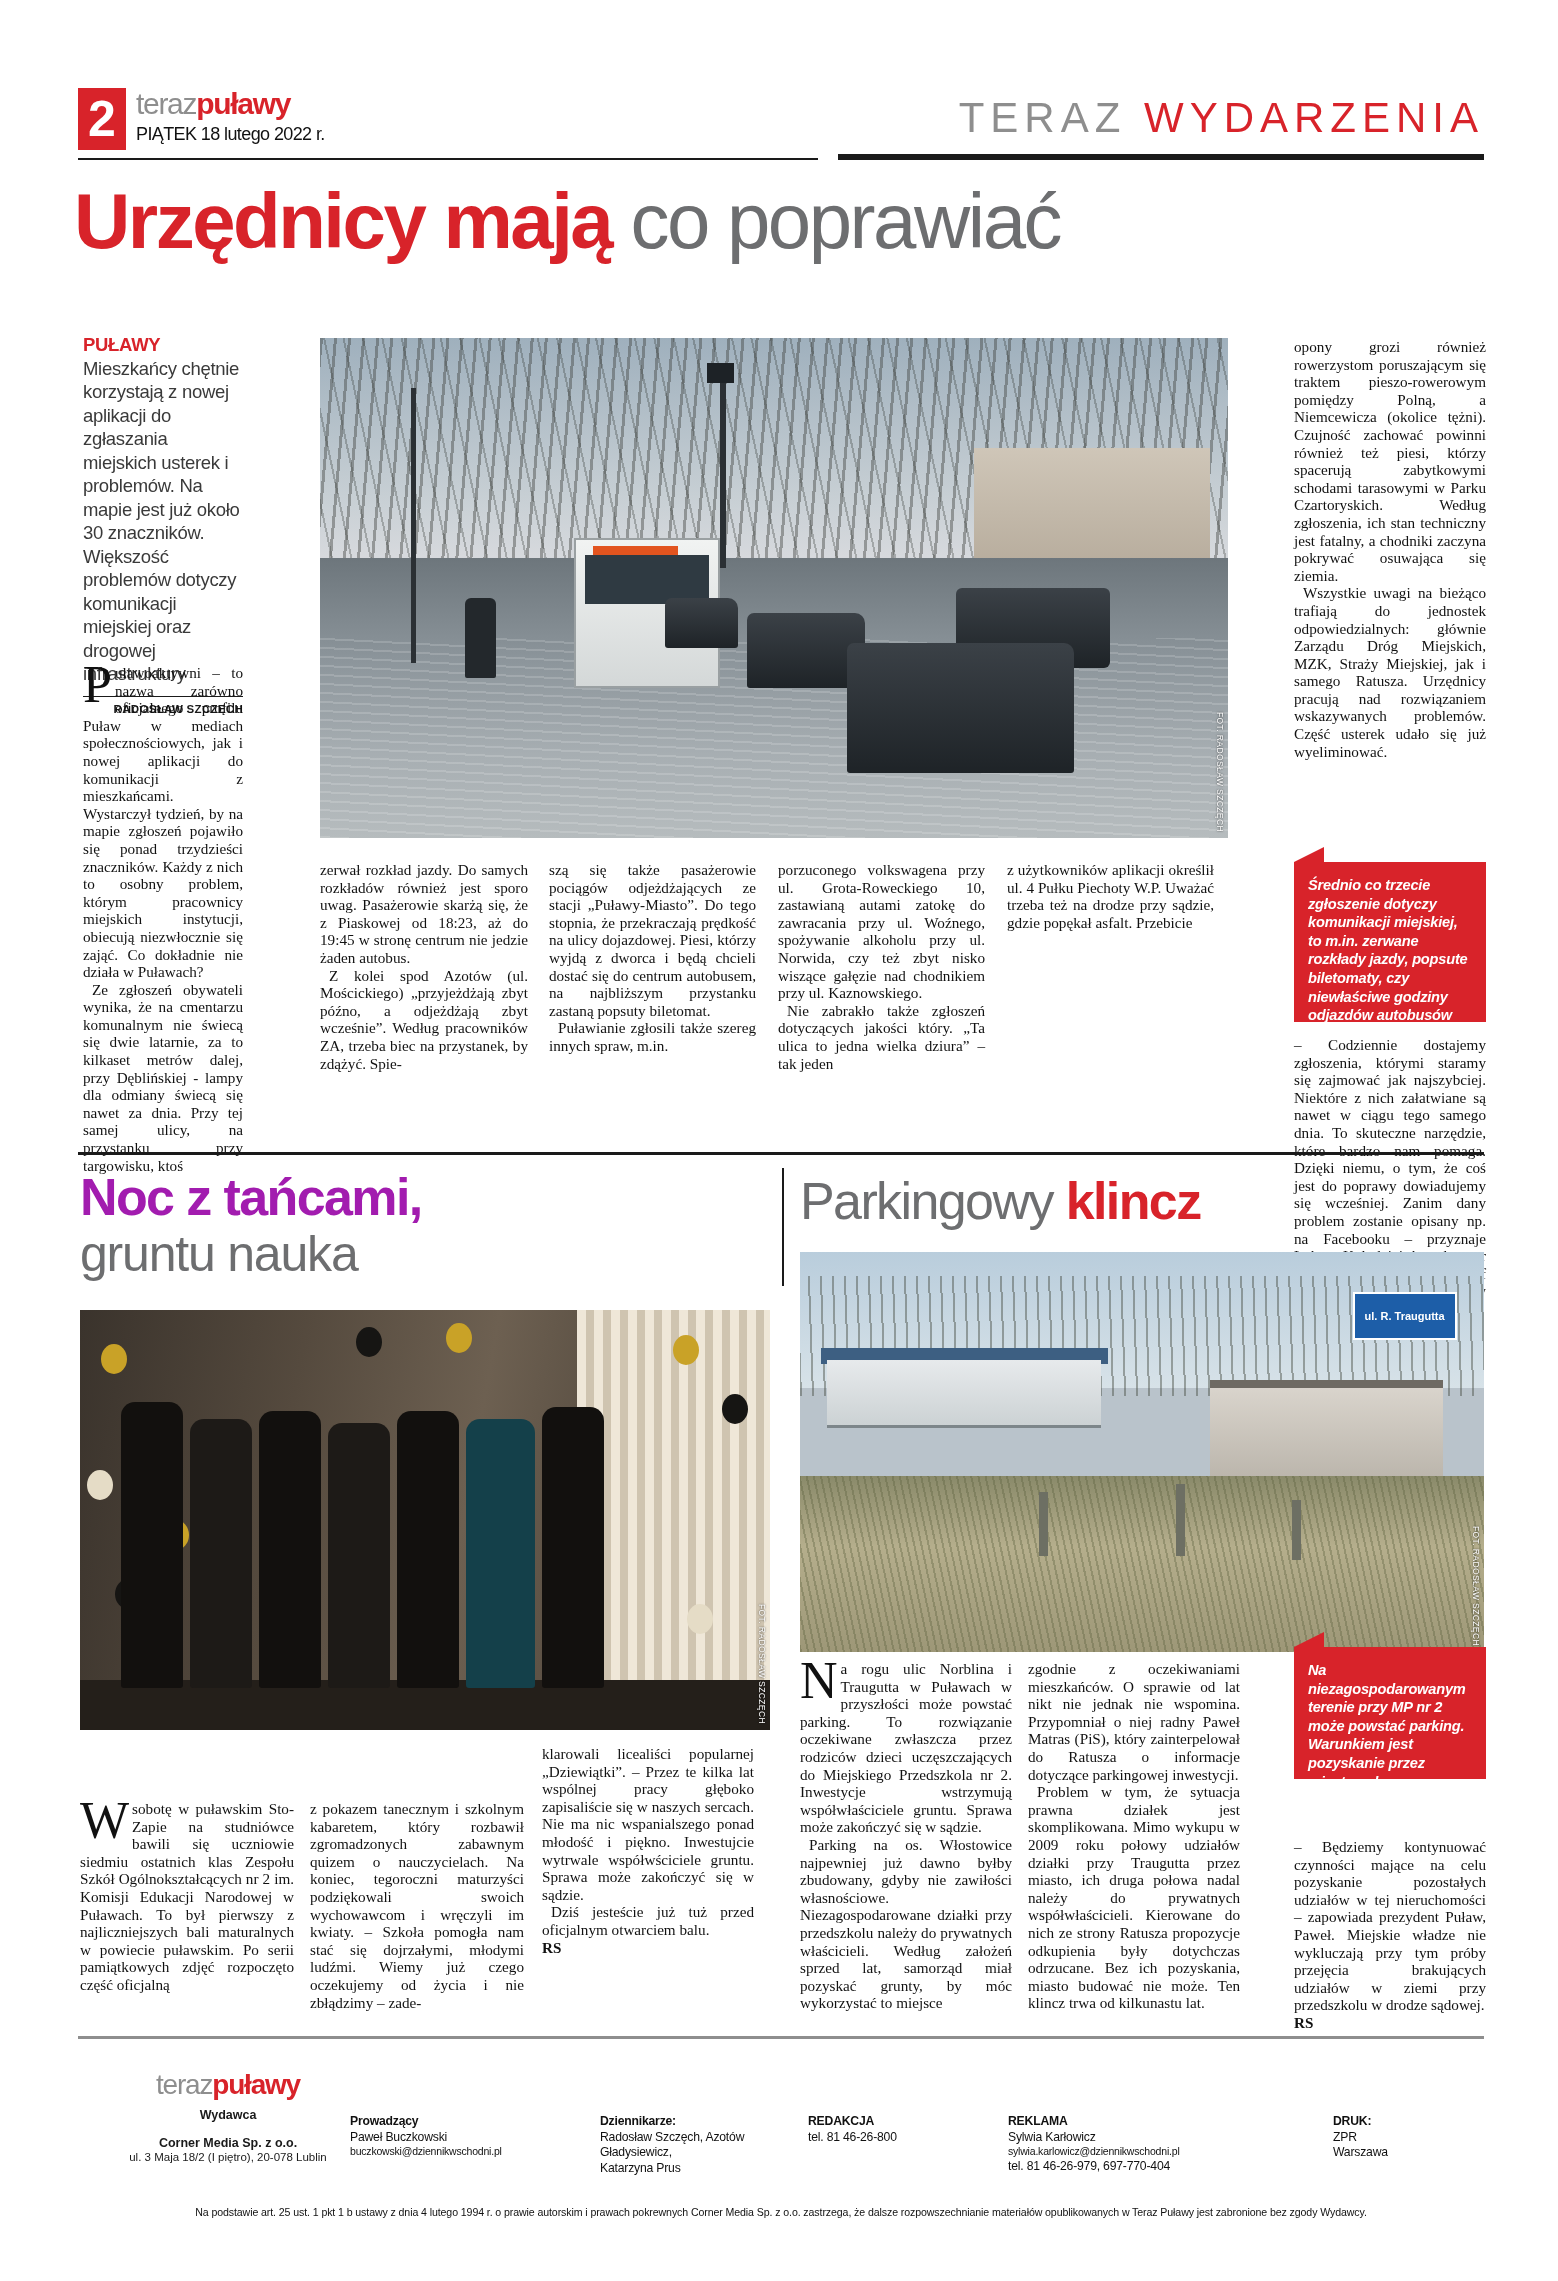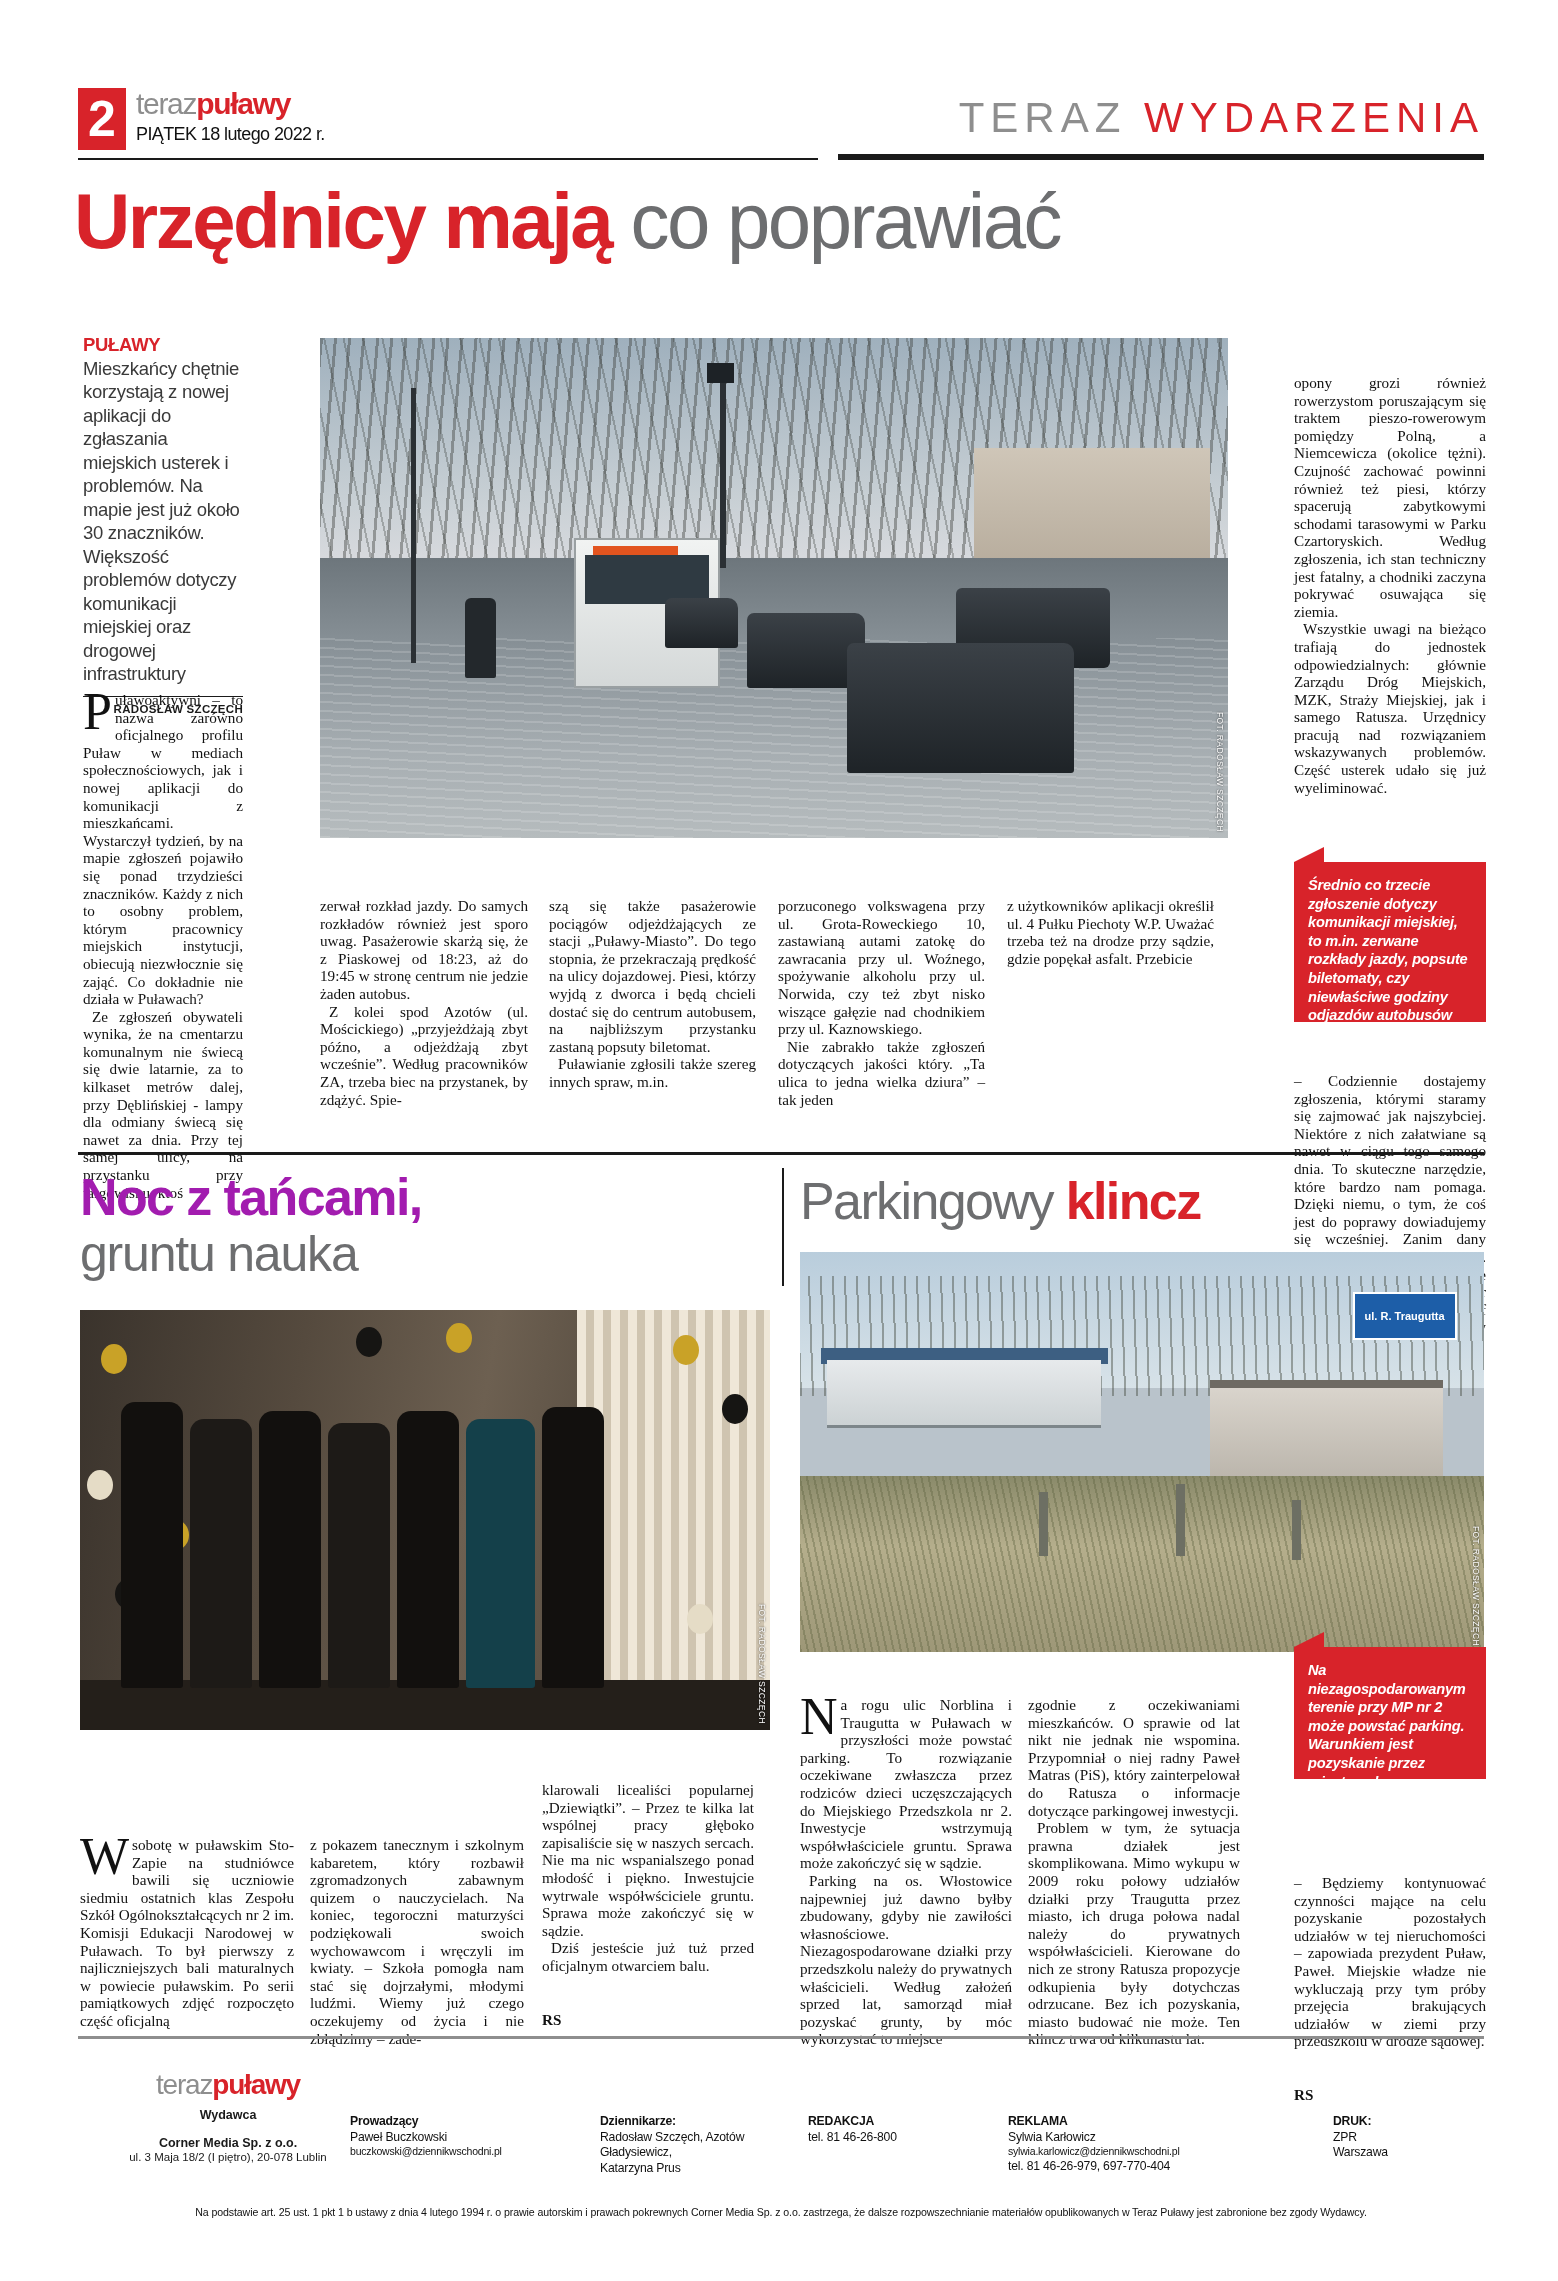--- a/index.html
+++ b/index.html
@@ -56,21 +56,21 @@
   .byline {
     margin-top: 10px; padding-top: 6px; border-top: 1.5px solid #1a1a1a;
     font-size: 11.5px; font-weight: bold; letter-spacing: 0.3px; text-align: right; color: #1a1a1a;
   }
   .body-serif {
     font-family: "Liberation Serif", serif;
     font-size: 15.2px; line-height: 17.6px; text-align: justify;
     color: #111; hyphens: auto;
   }
   .body-serif p { text-indent: 9px; }
-  .body-serif p.noind { text-indent: 0; margin-top: 36px; }
+  .body-serif p.noind { text-indent: 0; }
   .dropcap-para { margin-top: 9px; }
   .dropcap-para::first-letter {
     float: left; font-family: "Liberation Serif", serif;
     font-size: 52px; line-height: 41px; padding-right: 3px; font-weight: normal;
   }
 
   
   .photo { position: absolute; overflow: hidden; background: #b9c3cb; }
   .photo-credit {
     position: absolute; font-size: 8.5px; color: #fff; letter-spacing: 0.4px;

